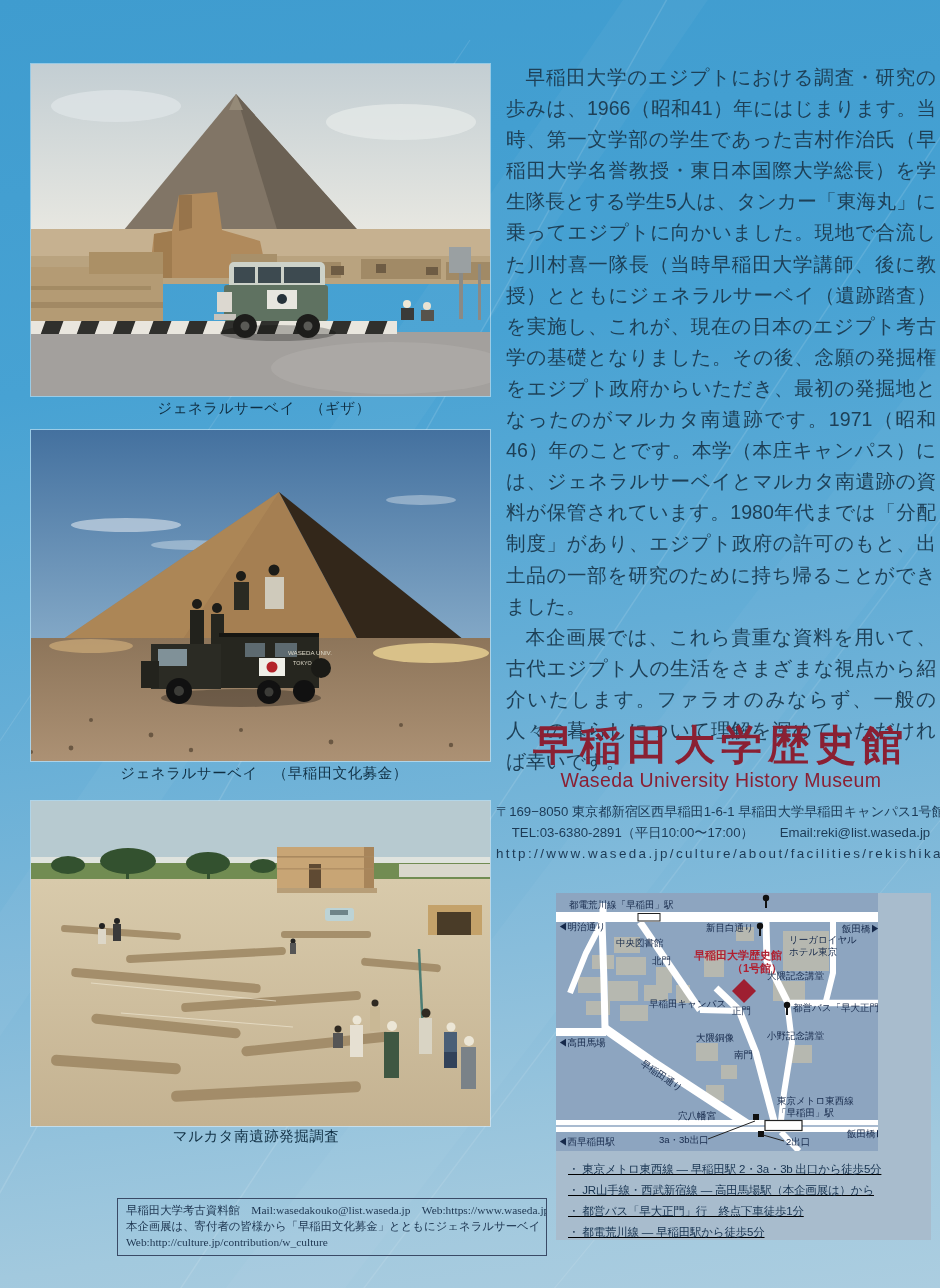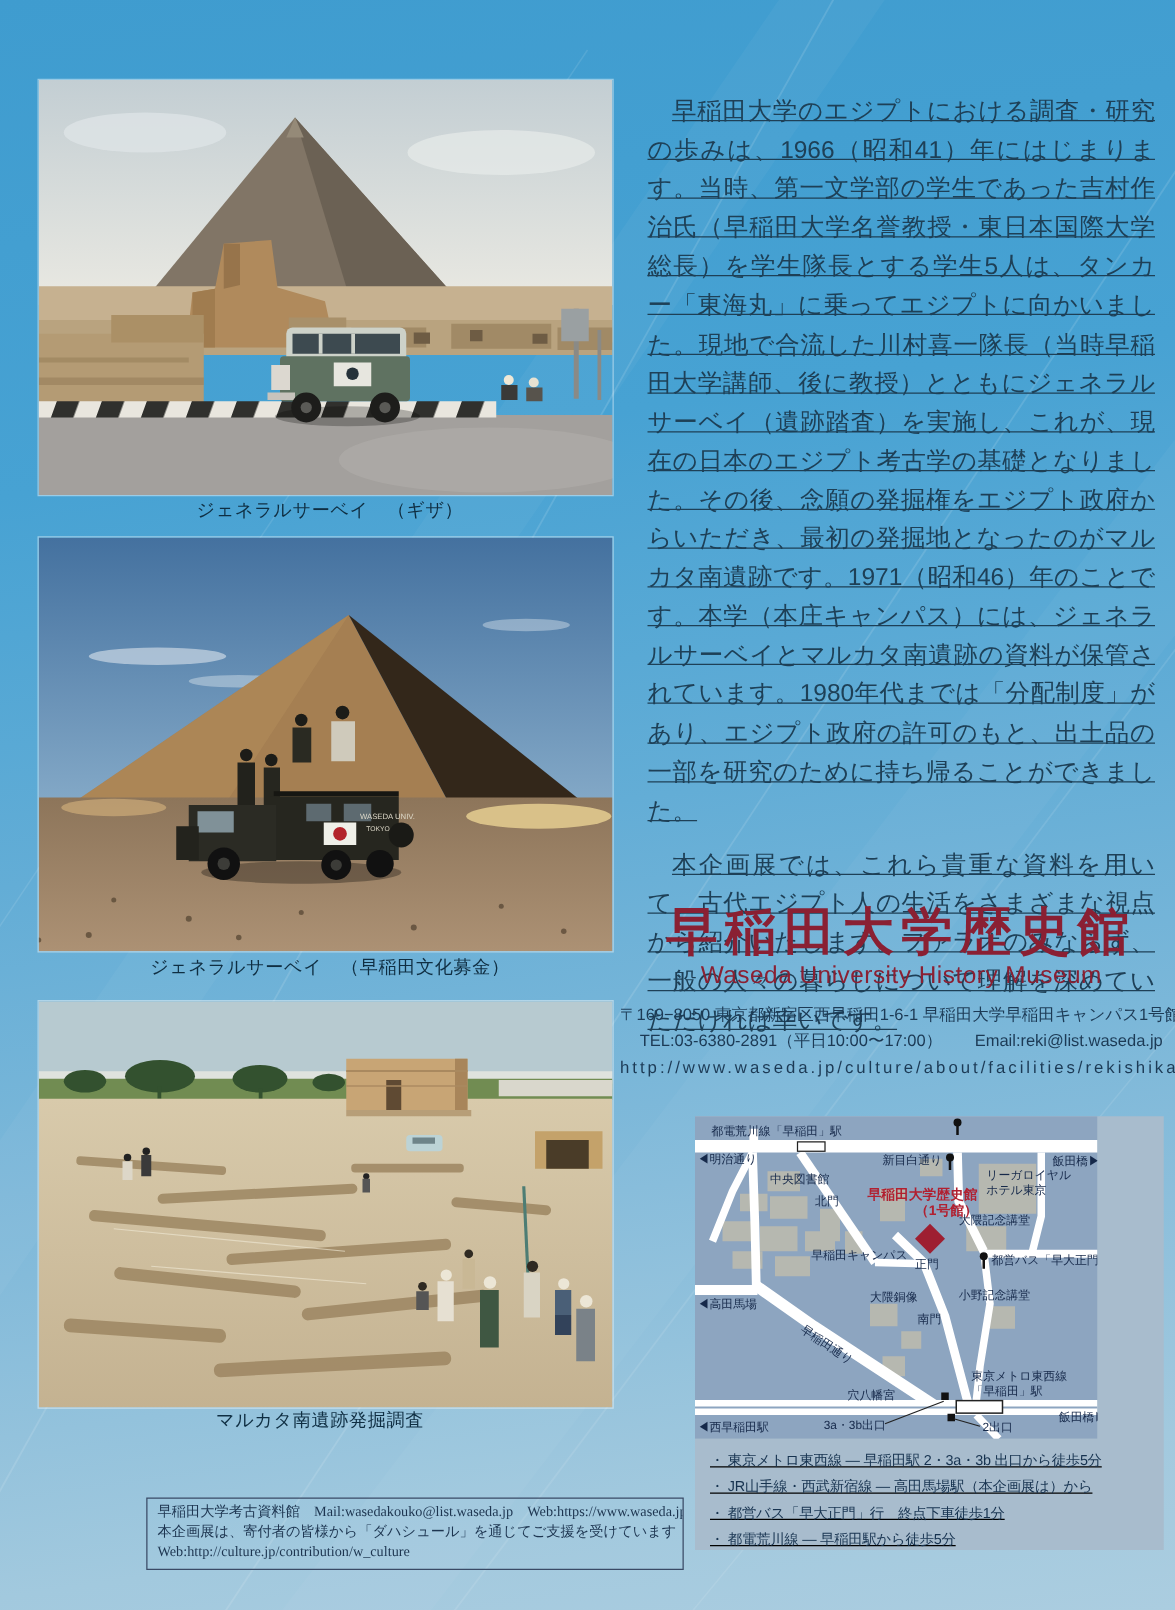--- a/index.html
+++ b/index.html
@@ -13,21 +13,21 @@
   .photo svg{display:block;}
   .caption{
     position:absolute;left:31px;width:466px;text-align:center;
     font-size:14.5px;color:#0f2e42;letter-spacing:.5px;font-weight:500;
   }
   .article{
     position:absolute;left:506px;top:62px;width:430px;
     font-size:19.6px;line-height:31.1px;color:#1e4057;
     text-align:justify;text-justify:inter-ideograph;font-weight:500;
   }
-  .article p{margin:12px;text-indent:1em;text-decoration:underline;}
+  .article p{margin:0;text-indent:1em;}
   .museum-title{
     position:absolute;left:500px;top:718px;width:442px;text-align:center;
     font-family:"Liberation Serif","DejaVu Serif",serif;
     font-size:41px;font-weight:600;color:#8a2033;letter-spacing:6px;white-space:nowrap;
   }
   .museum-sub{
     position:absolute;left:500px;top:769px;width:442px;text-align:center;
     font-size:19.5px;font-weight:500;color:#8a2033;letter-spacing:.4px;
   }
   .museum-address{
@@ -410,17 +410,17 @@
     <div class="access">
       <div class="access-item">・ 東京メトロ東西線 ― 早稲田駅 2・3a・3b 出口から徒歩5分</div>
       <div class="access-item">・ JR山手線・西武新宿線 ― 高田馬場駅（本企画展は）から</div>
       <div class="access-item">・ 都営バス「早大正門」行　終点下車徒歩1分</div>
       <div class="access-item">・ 都電荒川線 ― 早稲田駅から徒歩5分</div>
     </div>
   </div>
 
   <div class="footer-box">
     <div>早稲田大学考古資料館　Mail:wasedakouko@list.waseda.jp　Web:https://www.waseda.jp/culture</div>
-    <div>本企画展は、寄付者の皆様から「ダハシュール」を通じてご支援を受けています</div>
+    <div>本企画展は、寄付者の皆様から「早稲田文化募金」とともにジェネラルサーベイ</div>
     <div>Web:http://culture.jp/contribution/w_culture</div>
   </div>
 
 </div>
 
 </body></html>

